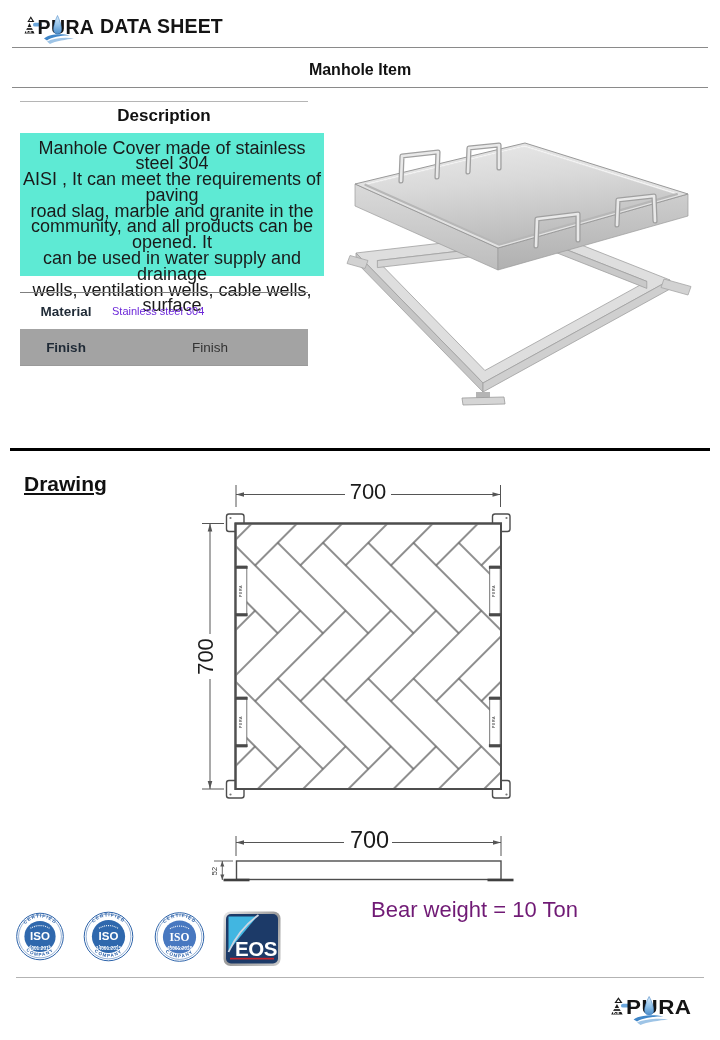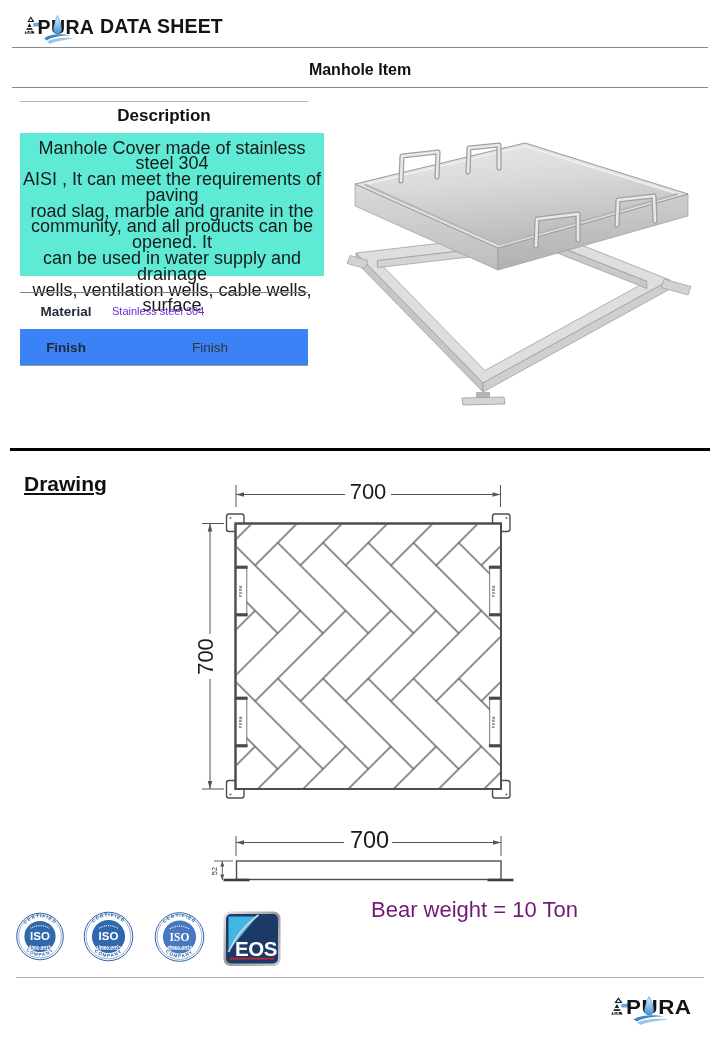--- a/index.html
+++ b/index.html
@@ -57,21 +57,21 @@
 
 <div class="abs" style="left:20px;top:292px;width:288px;border-top:1.5px solid #7f7f7f;border-bottom:1.5px solid #9a9a9a">
 
 
 
   <div style="height:36px;display:flex;align-items:center">
     <div style="width:92px;text-align:center;font-weight:bold;font-size:13.5px;color:#1f2a36">Material</div>
     <div style="width:196px;text-align:left;font-size:11px;color:#6d28d9">Stainless steel 304</div>
   </div>
 
-  <div style="height:36px;background:#3b82f6;display:flex;align-items:center">
+  <div style="height:36px;background:#a3a3a3;display:flex;align-items:center">
     <div style="width:92px;text-align:center;font-weight:bold;font-size:13.5px;color:#1f2a36">Finish</div>
     <div style="width:196px;text-align:center;font-size:13.5px;color:#333">Finish</div>
   </div>
 </div>
 
 <svg style="position:absolute;left:0;top:0" width="720" height="460" viewBox="0 0 720 460">
   <defs>
     <linearGradient id="dropg" x1="0" y1="0" x2="0" y2="1">
       <stop offset="0" stop-color="#ddeefc"></stop>
         <stop offset="0.55" stop-color="#8fc0e8"></stop>

